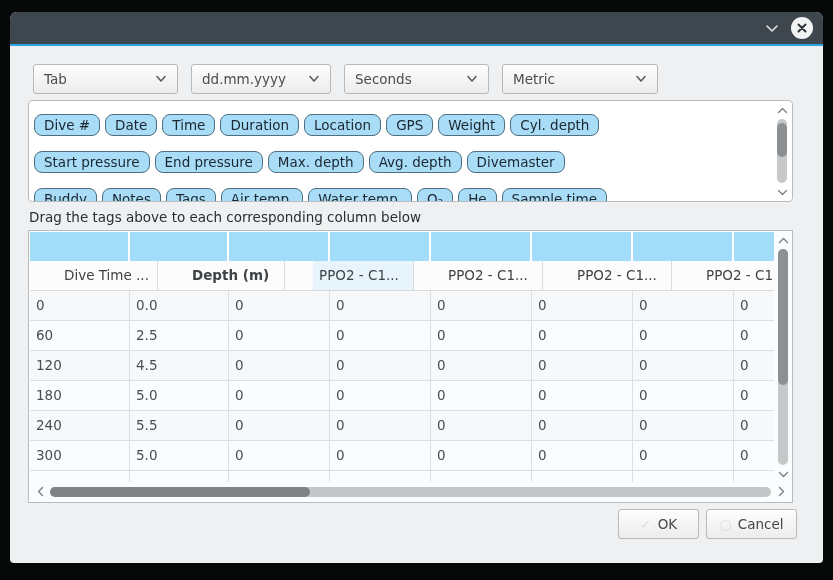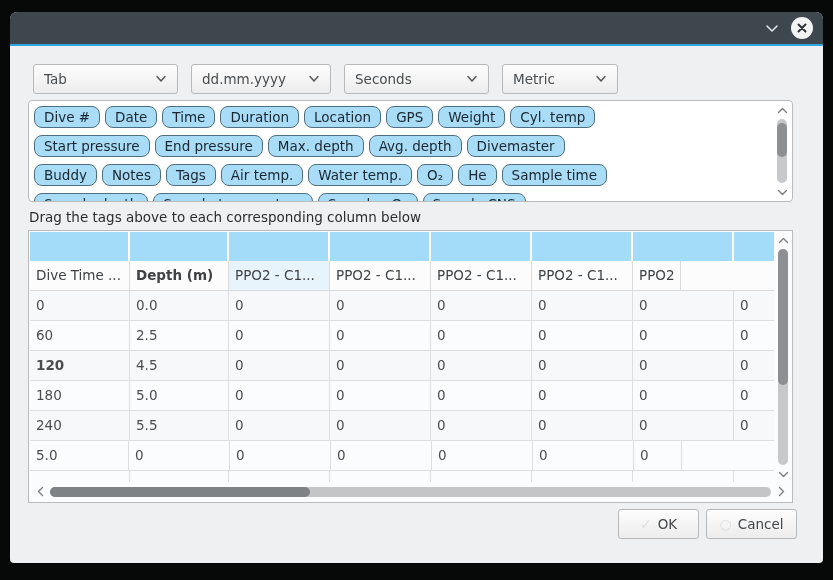--- a/index.html
+++ b/index.html
@@ -29,21 +29,21 @@
   .combo.primary { background:#3daee9; border-color:#2f9ad3; color:#fff; }
   .combo.primary .chev { color:#fff; }
 
   
   .tag-area { position:absolute; left:18px; top:88px; width:765px; height:102px;
     background:#fff; border:1px solid #b9bbbc; border-radius:4px; overflow:hidden; }
   .tag-rows { padding:5px 5px 0 5px; overflow:hidden; height:100%; }
   .tag-row { display:flex; gap:5px; margin-bottom:7px; }
   .tag { height:22px; line-height:20px; padding:0 9px; background:#a8dcf7;
     border:1px solid #4e6f82; border-radius:8px; font-size:13.5px; color:#1b2730;
-    white-space:nowrap; cursor:grab; }
+    white-space:nowrap; cursor:grab;margin-top:8px; }
 
   
   .vscroll { position:absolute; top:2px; right:2px; width:16px; bottom:2px;
     display:flex; flex-direction:column; align-items:center; background:transparent; }
   .vscroll .arrow, .hscroll .arrow { color:#7d8183; flex:none; display:flex;
     align-items:center; justify-content:center; cursor:pointer; }
   .vscroll .arrow { width:16px; height:14px; }
   .vscroll .track { position:relative; flex:1; width:10px; background:#c6c8c9; border-radius:6px; margin:2px 0; }
   .vscroll .thumb { position:absolute; left:0; width:10px; background:#8d9093; border-radius:6px; cursor:pointer; }
   .tagarea-thumb { top:6%; height:54%; }
@@ -61,21 +61,21 @@
   
   .ptable { position:absolute; left:18px; top:218px; width:765px; height:273px;
     background:#fbfcfd; border:1px solid #b9bbbc; overflow:hidden; }
   .tbody { position:absolute; left:1px; top:1px; right:18px; bottom:20px; overflow:hidden; }
   .trow { display:flex; }
   .tcell { flex:none; overflow:hidden; white-space:nowrap; }
   .blue-row { height:29px; }
   .drop-cell { background:#a3dcf8; border-right:2px solid #fff; height:29px; cursor:pointer; }
   .header-row { height:30px; border-bottom:1px solid #d9dadb; background:#fcfcfd; }
   .header-cell { font-size:13.5px; color:#3f4345; line-height:29px; padding-left:6px;
-    border-right:1px solid #d9dadb; }
+    border-right:1px solid #d9dadb;margin-left:28px; }
   .header-cell.hl { background:#e8f4fb; }
   .data-row { height:30px; border-bottom:1px solid #dcdedf; background:#fbfcfd; }
   .data-row:nth-child(odd) { background:#f7f8f9; }
   .data-cell { font-size:13.5px; color:#4a4d50; line-height:29px; padding-left:6px;
     border-right:1px solid #dcdedf; }
   .partial-row { height:12px; background:#fbfcfd; }
   .table-vscroll { top:2px; right:1px; bottom:21px; background:#fbfcfd; }
 
   
   .btn-row { position:absolute; right:26px; top:497px; display:flex; gap:7px; }
@@ -128,41 +128,41 @@
         </span>
       </div>
       <div class="combo" style="width:145px">
         <span class="lbl">Seconds</span>
         <span class="chev">
           <svg width="12" height="8" viewBox="0 0 12 8">
               <path d="M2 1.5 L6 6 L10 1.5" fill="none" stroke="currentColor" stroke-width="1.5" stroke-linecap="round" stroke-linejoin="round"></path>
             </svg>
         </span>
       </div>
-      <div class="combo" style="width:116px">
+      <div class="combo" style="width:156px">
         <span class="lbl">Metric</span>
         <span class="chev">
           <svg width="12" height="8" viewBox="0 0 12 8">
               <path d="M2 1.5 L6 6 L10 1.5" fill="none" stroke="currentColor" stroke-width="1.5" stroke-linecap="round" stroke-linejoin="round"></path>
             </svg>
         </span>
       </div>
     </div>
 
     <div class="tag-area">
       <div class="tag-rows">
           <div class="tag-row">
             <span class="tag">Dive #</span>
             <span class="tag">Date</span>
             <span class="tag">Time</span>
             <span class="tag">Duration</span>
             <span class="tag">Location</span>
             <span class="tag">GPS</span>
             <span class="tag">Weight</span>
-            <span class="tag">Cyl. temp</span>
+            <span class="tag">Cyl. depth</span>
           </div>
           <div class="tag-row">
             <span class="tag">Start pressure</span>
             <span class="tag">End pressure</span>
             <span class="tag">Max. depth</span>
             <span class="tag">Avg. depth</span>
             <span class="tag">Divemaster</span>
           </div>
           <div class="tag-row">
             <span class="tag">Buddy</span>
@@ -235,21 +235,21 @@
             <div class="tcell data-cell" style="width: 100px;">60</div>
             <div class="tcell data-cell" style="width: 99px;">2.5</div>
             <div class="tcell data-cell" style="width: 101px;">0</div>
             <div class="tcell data-cell" style="width: 101px;">0</div>
             <div class="tcell data-cell" style="width: 101px;">0</div>
             <div class="tcell data-cell" style="width: 101px;">0</div>
             <div class="tcell data-cell" style="width: 101px;">0</div>
             <div class="tcell data-cell" style="width: 48px;">0</div>
           </div>
           <div class="trow data-row">
-            <div class="tcell data-cell" style="width: 100px; font-weight: bold;">120</div>
+            <div class="tcell data-cell" style="width: 100px;">120</div>
             <div class="tcell data-cell" style="width: 99px;">4.5</div>
             <div class="tcell data-cell" style="width: 101px;">0</div>
             <div class="tcell data-cell" style="width: 101px;">0</div>
             <div class="tcell data-cell" style="width: 101px;">0</div>
             <div class="tcell data-cell" style="width: 101px;">0</div>
             <div class="tcell data-cell" style="width: 101px;">0</div>
             <div class="tcell data-cell" style="width: 48px;">0</div>
           </div>
           <div class="trow data-row">
             <div class="tcell data-cell" style="width: 100px;">180</div>
@@ -265,20 +265,21 @@
             <div class="tcell data-cell" style="width: 100px;">240</div>
             <div class="tcell data-cell" style="width: 99px;">5.5</div>
             <div class="tcell data-cell" style="width: 101px;">0</div>
             <div class="tcell data-cell" style="width: 101px;">0</div>
             <div class="tcell data-cell" style="width: 101px;">0</div>
             <div class="tcell data-cell" style="width: 101px;">0</div>
             <div class="tcell data-cell" style="width: 101px;">0</div>
             <div class="tcell data-cell" style="width: 48px;">0</div>
           </div>
           <div class="trow data-row">
+            <div class="tcell data-cell" style="width: 100px;">300</div>
             <div class="tcell data-cell" style="width: 99px;">5.0</div>
             <div class="tcell data-cell" style="width: 101px;">0</div>
             <div class="tcell data-cell" style="width: 101px;">0</div>
             <div class="tcell data-cell" style="width: 101px;">0</div>
             <div class="tcell data-cell" style="width: 101px;">0</div>
             <div class="tcell data-cell" style="width: 101px;">0</div>
             <div class="tcell data-cell" style="width: 48px;">0</div>
           </div>
           <div class="trow partial-row">
             <div class="tcell data-cell" style="width: 100px; height: 12px;"></div>

